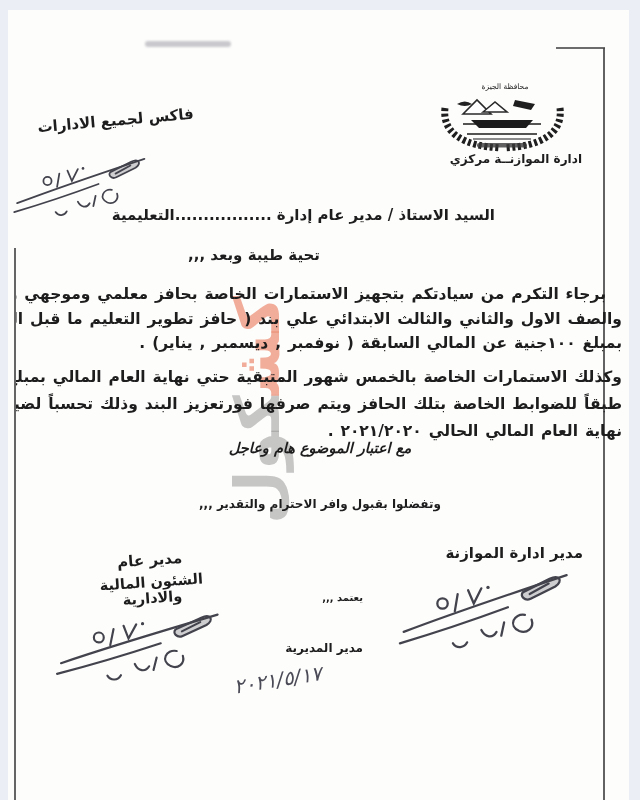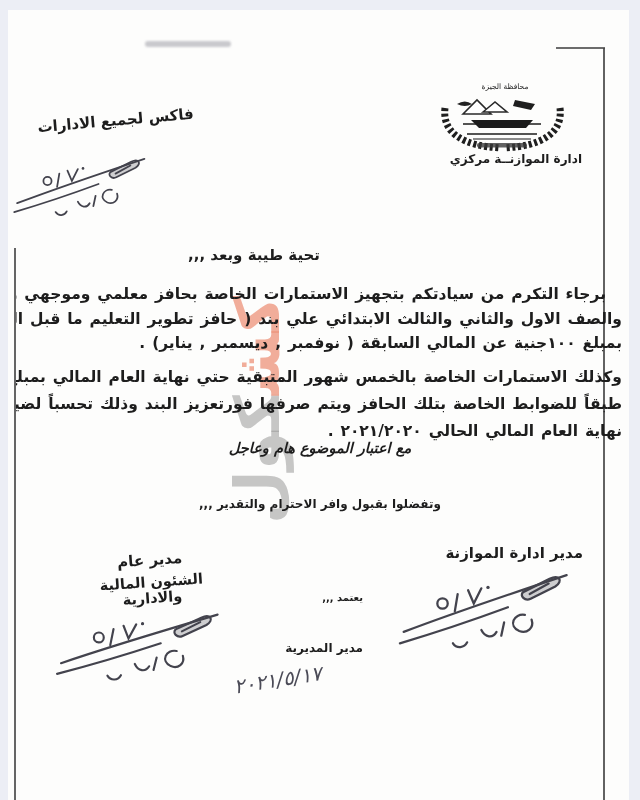--- a/index.html
+++ b/index.html
@@ -106,20 +106,21 @@
         <circle cx="95" cy="33" r="1.8" fill="#43434d" stroke="none"></circle>
         <path d="M58,92 C62,98 70,97 73,91"></path>
         <path d="M88,78 C92,86 100,87 104,80"></path>
         <path d="M112,70 L109,84"></path>
         <path d="M134,62 C122,60 116,74 128,79 C136,82 144,76 141,67"></path>
       </g>
     </defs>
     <use href="#scrawl"></use>
   </svg>
 
+  <div class="abs txt recipient">السيد الاستاذ / مدير عام إدارة .................التعليمية</div>
   <div class="abs txt greeting">تحية طيبة وبعد ,,,</div>
 
   <div class="abs para p1">
     <div class="line">برجاء التكرم من سيادتكم بتجهيز الاستمارات الخاصة بحافز معلمي وموجهي رياض الاطفال</div>
     <div class="line">والصف الاول والثاني والثالث الابتدائي علي بند ( حافز تطوير التعليم ما قبل الجامعي ) وذلك</div>
     <div class="line">بمبلغ ١٠٠جنية عن المالي السابقة ( نوفمبر , ديسمبر , يناير) .</div>
   </div>
 
   <div class="abs para p2">
     <div class="line">وكذلك الاستمارات الخاصة بالخمس شهور المتبقية حتي نهاية العام المالي بمبلغ ٨٠٠ جنية</div>

